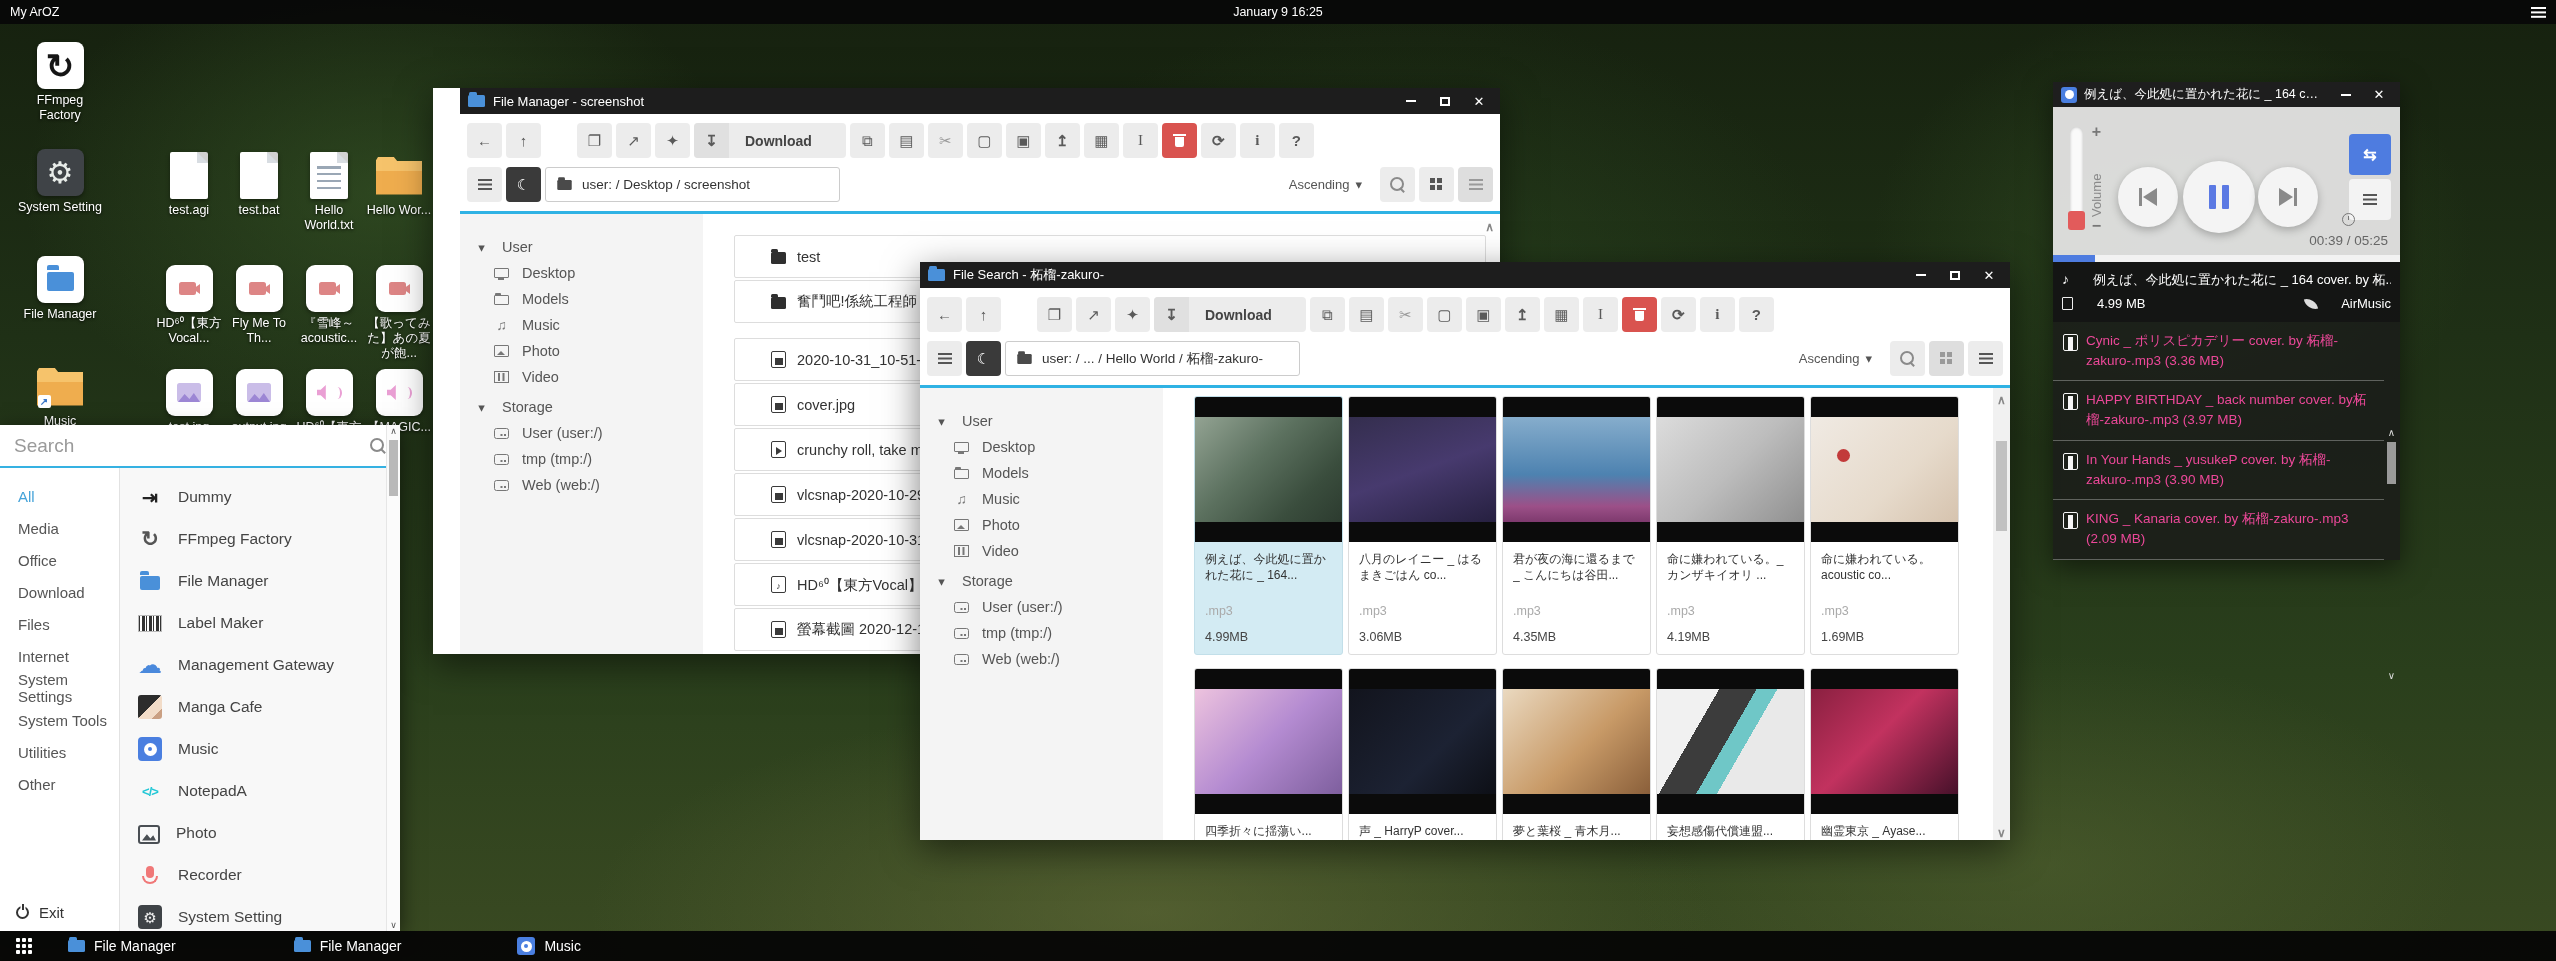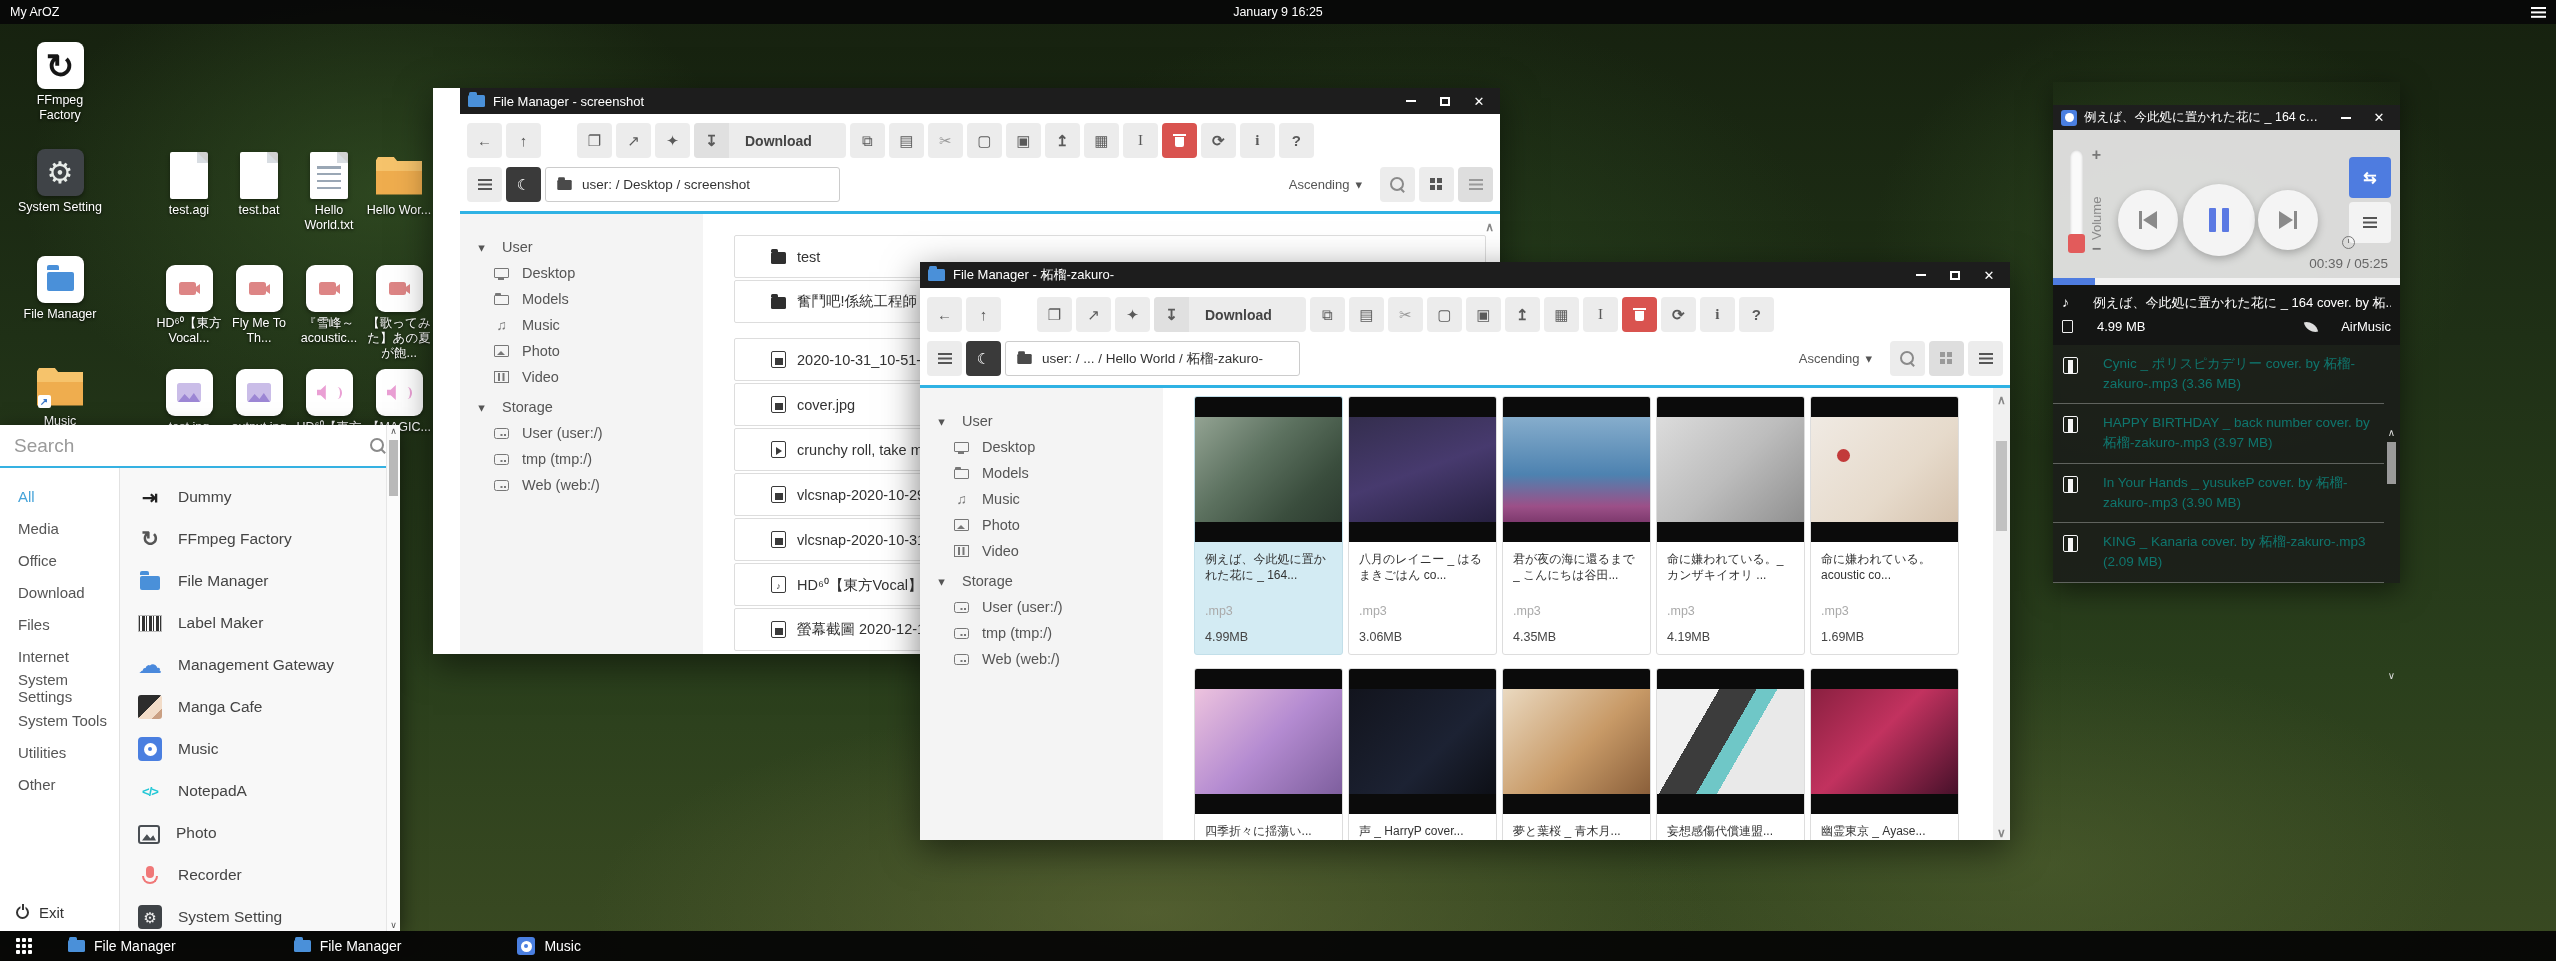--- a/index.html
+++ b/index.html
@@ -224,21 +224,21 @@
   [data-thumb="t6"] .art { background:linear-gradient(135deg,#edc3de 0%,#b48bd1 50%,#7e5f9e 100%); }
   [data-thumb="t7"] .art { background:linear-gradient(135deg,#12141d 0%,#1c2233 60%,#0d0f16 100%); }
   [data-thumb="t8"] .art { background:linear-gradient(135deg,#ead9c0 0%,#c89a67 55%,#8a5f3a 100%); }
   [data-thumb="t9"] .art { background:linear-gradient(120deg,#f1f1f1 0 30%,#3c3c3c 30% 48%,#6fc7c7 48% 58%,#e9e9e9 58%); }
   [data-thumb="t10"] .art { background:linear-gradient(135deg,#8a2040 0%,#c2325f 45%,#47112a 100%); }
   .vscroll { position:absolute; top:0; bottom:0; right:0; width:17px; background:#f1f1f1; display:flex; flex-direction:column; align-items:center; }
   .vscroll .thumb { width:11px; background:#c1c1c1; }
 
   
   #player { position:absolute; left:2053px; top:82px; width:347px; z-index:12; box-shadow:0 8px 26px rgba(0,0,0,.5); }
-  .mp-title { height:25px; background:#1e1e1e; display:flex; align-items:center; gap:7px; padding:0 8px;margin-top:23px; }
+  .mp-title { height:25px; background:#1e1e1e; display:flex; align-items:center; gap:7px; padding:0 8px; }
   .mp-title .appico { width:16px; height:16px; background:#4a7fe0; border-radius:3px; display:flex; align-items:center; justify-content:center; }
   .mp-title .appico::before { content:""; width:9px; height:9px; background:#fff; border-radius:50%; }
   .mp-title .title { color:#fff; font-size:12.5px; flex:1; white-space:nowrap; overflow:hidden; }
   .mp-body { position:relative; height:148px; background:rgba(224,224,224,.97); }
   .vtrack { position:absolute; left:17px; top:20px; width:13px; height:103px; background:#fafafa; border-radius:7px; box-shadow:inset 0 0 3px rgba(0,0,0,.25); }
   .vthumb { position:absolute; left:-2px; bottom:0; width:17px; height:19px; background:#e25b5b; border-radius:3px; }
   .vlabels { position:absolute; left:36px; top:16px; height:112px; display:flex; flex-direction:column; align-items:center; color:#777; }
   .vlabels .plus { font-size:16px; font-weight:bold; }
   .vlabels .vtext { flex:1; writing-mode:vertical-rl; transform:rotate(180deg); font-size:13px; color:#8a8a8a; display:flex; align-items:center; }
   .vlabels .minus { font-size:16px; font-weight:bold; }
@@ -262,22 +262,22 @@
   .iclock::after { content:""; position:absolute; left:4.5px; top:1.5px; width:1.7px; height:4.5px; background:#777; }
   .mp-progress { height:7px; background:#f2f2f2; }
   .mp-progress .fill { height:100%; background:#4e7ce0; }
   .mp-info { background:rgba(20,20,20,.96); padding:7px 9px 8px; color:#fff; }
   .mp-info .row { display:flex; align-items:center; gap:24px; font-size:13px; line-height:1.5; }
   .mp-info .row .grow { flex:1; white-space:nowrap; overflow:hidden; }
   .inote::before { content:"♪"; font-size:14px; }
   .ipage { width:11px; height:13px; border:1.5px solid #eee; border-radius:1px; }
   .ileaf { width:12px; height:12px; background:#ddd; border-radius:0 100% 0 100%; transform:rotate(-12deg); }
   .mp-playlist { position:relative; background:rgba(26,26,26,.78); padding-right:16px; }
-  .pl-item { display:flex; gap:25px; padding:9px 6px 9px 10px; border-bottom:1px solid rgba(255,255,255,.3);
-    color:#0f766e; font-size:13.5px; line-height:1.5; }
+  .pl-item { display:flex; gap:8px; padding:9px 6px 9px 10px; border-bottom:1px solid rgba(255,255,255,.3);
+    color:#ec4899; font-size:13.5px; line-height:1.5; }
   .pl-item .mi { margin-top:3px; }
   .pl-scroll { position:absolute; top:0; bottom:0; right:0; width:15px; display:flex; flex-direction:column; align-items:center; color:#ddd; font-size:10px; }
   .pl-scroll .thumb { width:9px; height:42px; background:#9a9a9a; margin-top:4px; }
   .pl-scroll .chev-d { margin-top:auto; }
 </style>
 </head>
 <body>
 
 <div id="topbar">
   <span class="brand">My ArOZ</span>
@@ -731,21 +731,21 @@
             <span>螢幕截圖 2020-12-10 下午1...</span>
           </div>
         </div>
     </div>
   </div>
 </div>
 
 <div class="win" id="win2">
   <div class="titlebar">
     <span class="ifold"></span>
-    <span class="title">File Manager - 柘榴-zakuro-</span>
+    <span class="title">File Search - 柘榴-zakuro-</span>
     <span class="wbtn">
         <span class="imin"></span>
       </span>
     <span class="wbtn">
         <span class="imax"></span>
       </span>
     <span class="wbtn">✕</span>
   </div>
   <div class="toolbar">
 

